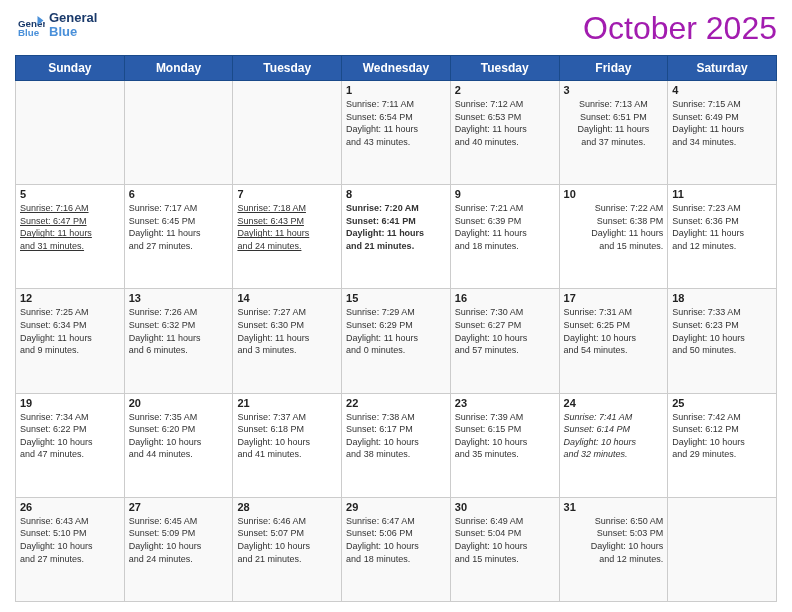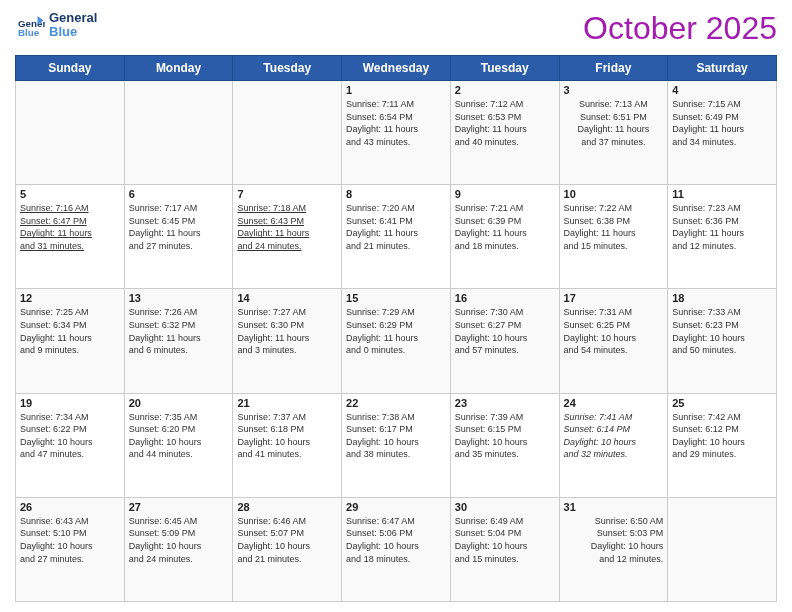--- a/index.html
+++ b/index.html
@@ -172,35 +172,35 @@
           </td>
           <td>
             <span class="day-num">7</span>
             <div class="day-info" style="white-space: pre-line; text-decoration: underline;">Sunrise: 7:18 AM
 Sunset: 6:43 PM
 Daylight: 11 hours
 and 24 minutes.</div>
           </td>
           <td>
             <span class="day-num">8</span>
-            <div class="day-info" style="white-space: pre-line;">Sunrise: 7:20 AM
+            <div class="day-info" style="white-space: pre-line; font-weight: bold;">Sunrise: 7:20 AM
 Sunset: 6:41 PM
 Daylight: 11 hours
 and 21 minutes.</div>
           </td>
           <td>
             <span class="day-num">9</span>
             <div class="day-info" style="white-space: pre-line;">Sunrise: 7:21 AM
 Sunset: 6:39 PM
 Daylight: 11 hours
 and 18 minutes.</div>
           </td>
           <td>
             <span class="day-num">10</span>
-            <div class="day-info" style="white-space: pre-line;">Sunrise: 7:22 AM
+            <div class="day-info" style="white-space: pre-line; text-align: right;">Sunrise: 7:22 AM
 Sunset: 6:38 PM
 Daylight: 11 hours
 and 15 minutes.</div>
           </td>
           <td>
             <span class="day-num">11</span>
             <div class="day-info" style="white-space: pre-line;">Sunrise: 7:23 AM
 Sunset: 6:36 PM
 Daylight: 11 hours
 and 12 minutes.</div>

